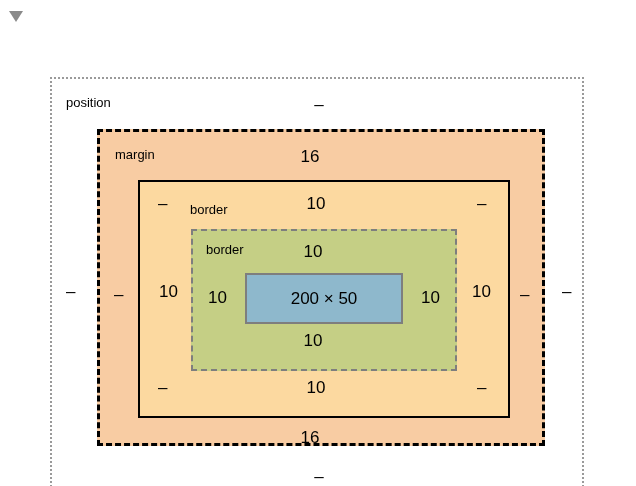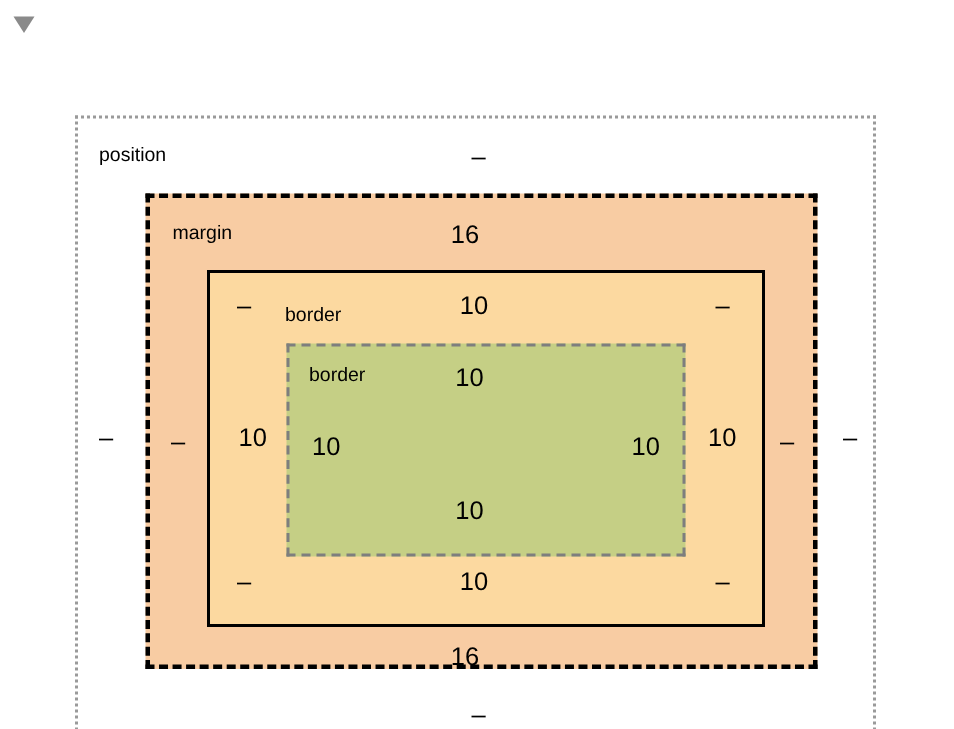--- a/index.html
+++ b/index.html
@@ -201,18 +201,21 @@
         <span class="bm-corner bor-bl">–</span>
         <span class="bm-corner bor-br">–</span>
 
         <div class="bm-box bm-padding">
           <span class="bm-name pad-name">border</span>
           <span class="bm-val pad-top">10</span>
           <span class="bm-val left pad-left">10</span>
           <span class="bm-val right pad-right">10</span>
           <span class="bm-val pad-bottom">10</span>
 
+          <div class="bm-box bm-content">
+            <span class="content-label">200 × 50</span>
+          </div>
 
         </div>
       </div>
     </div>
   </div>
 </div>
 
 </body></html>

